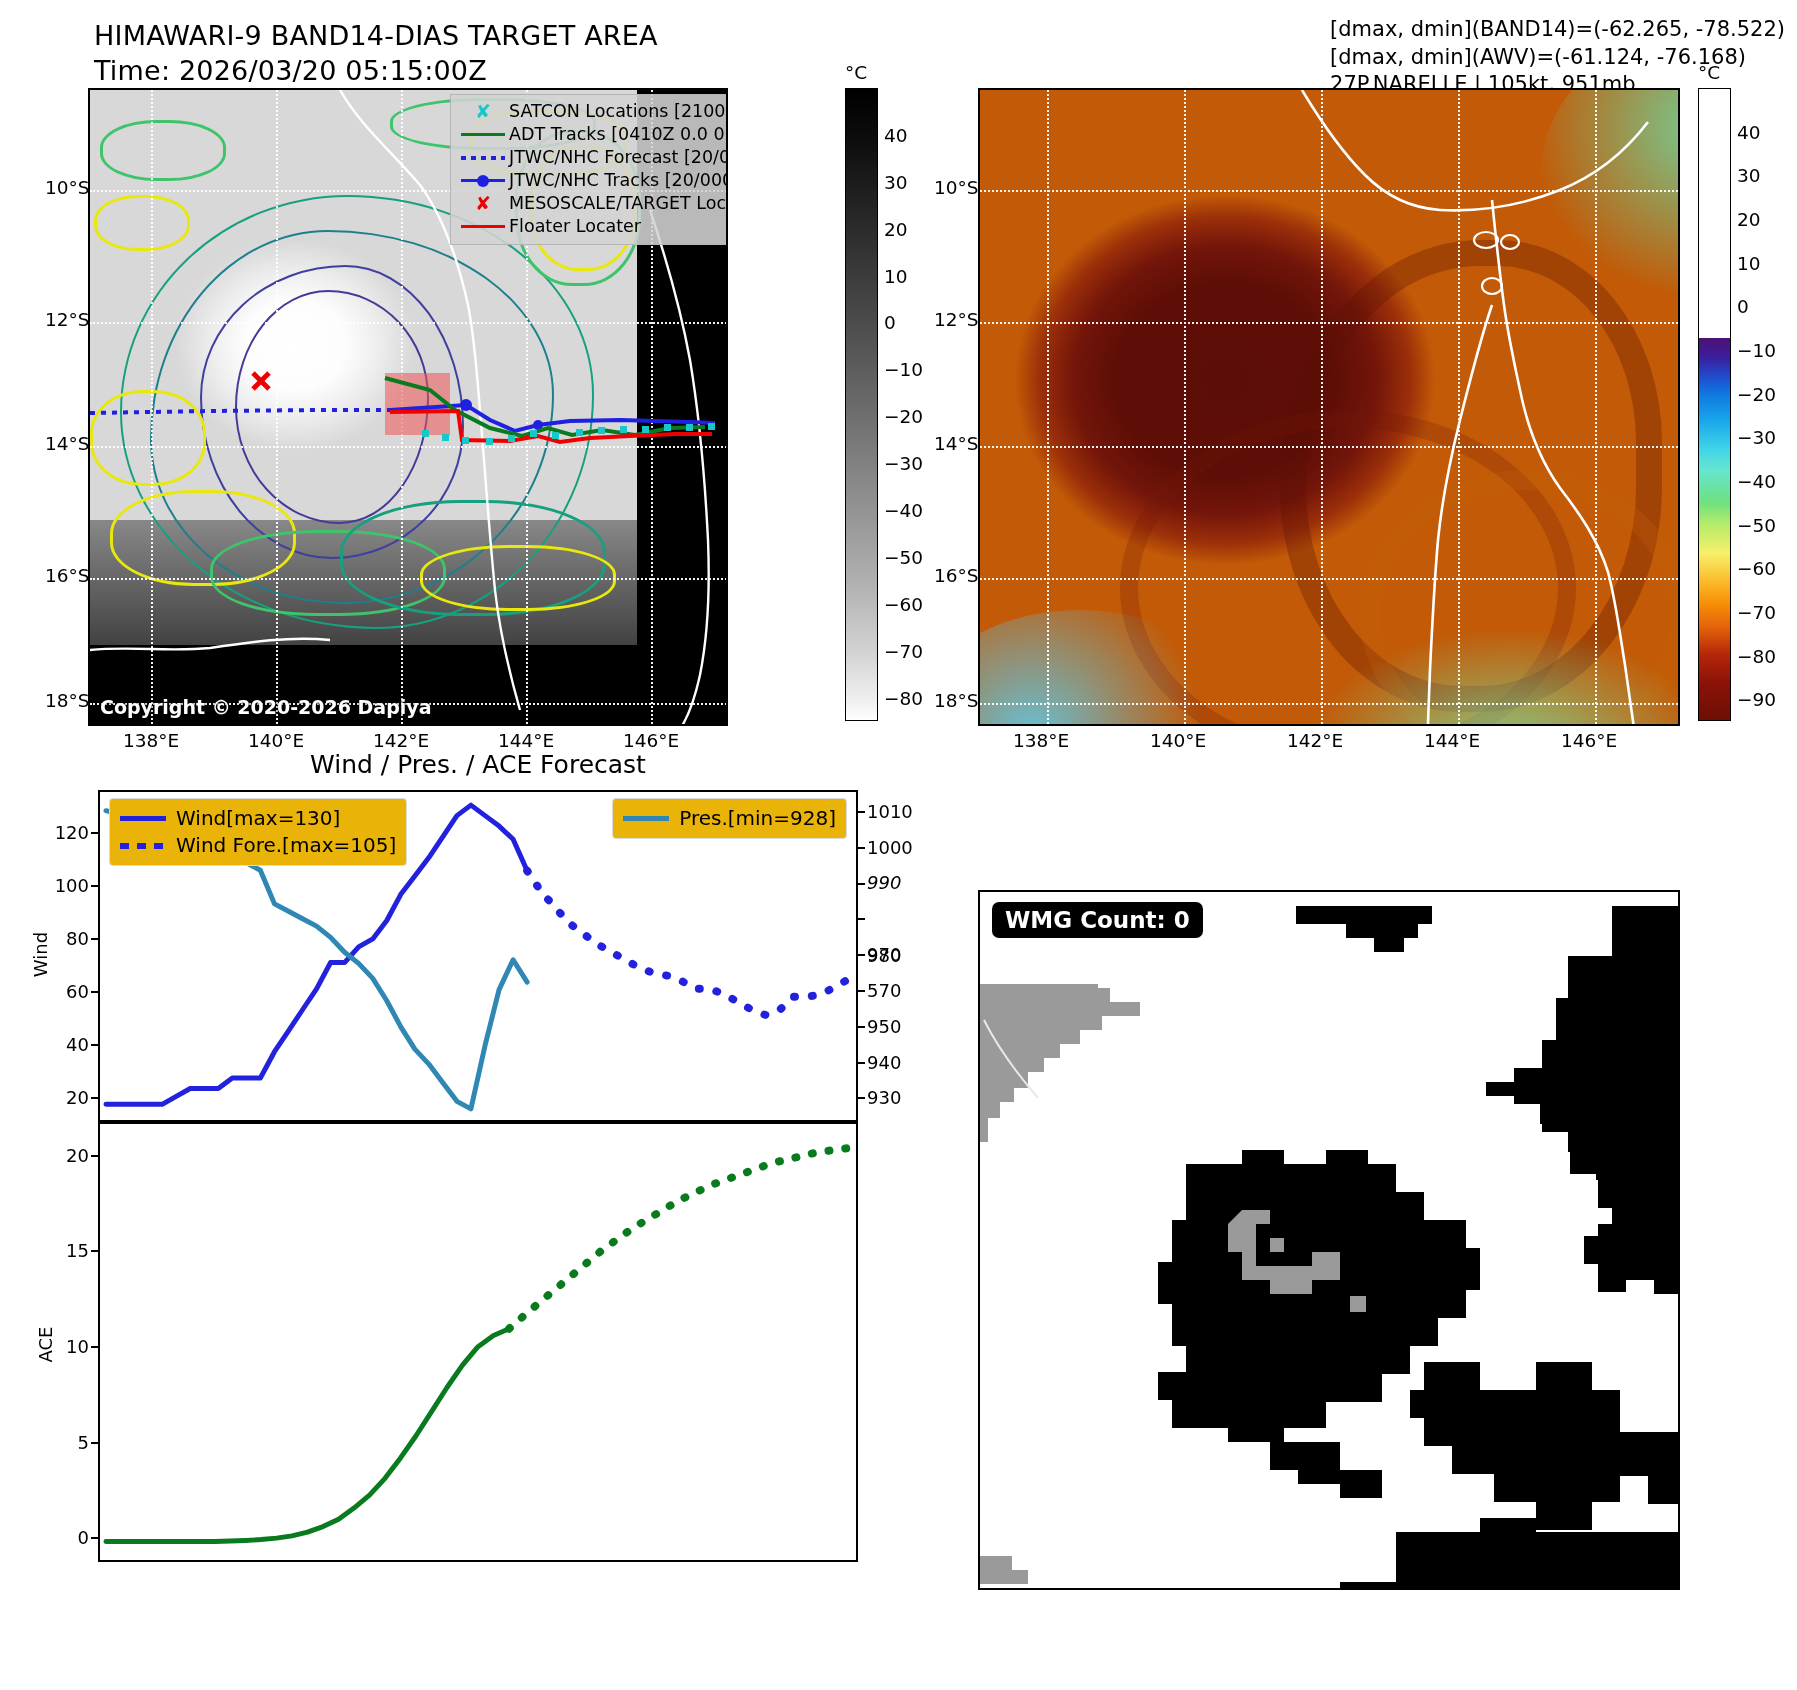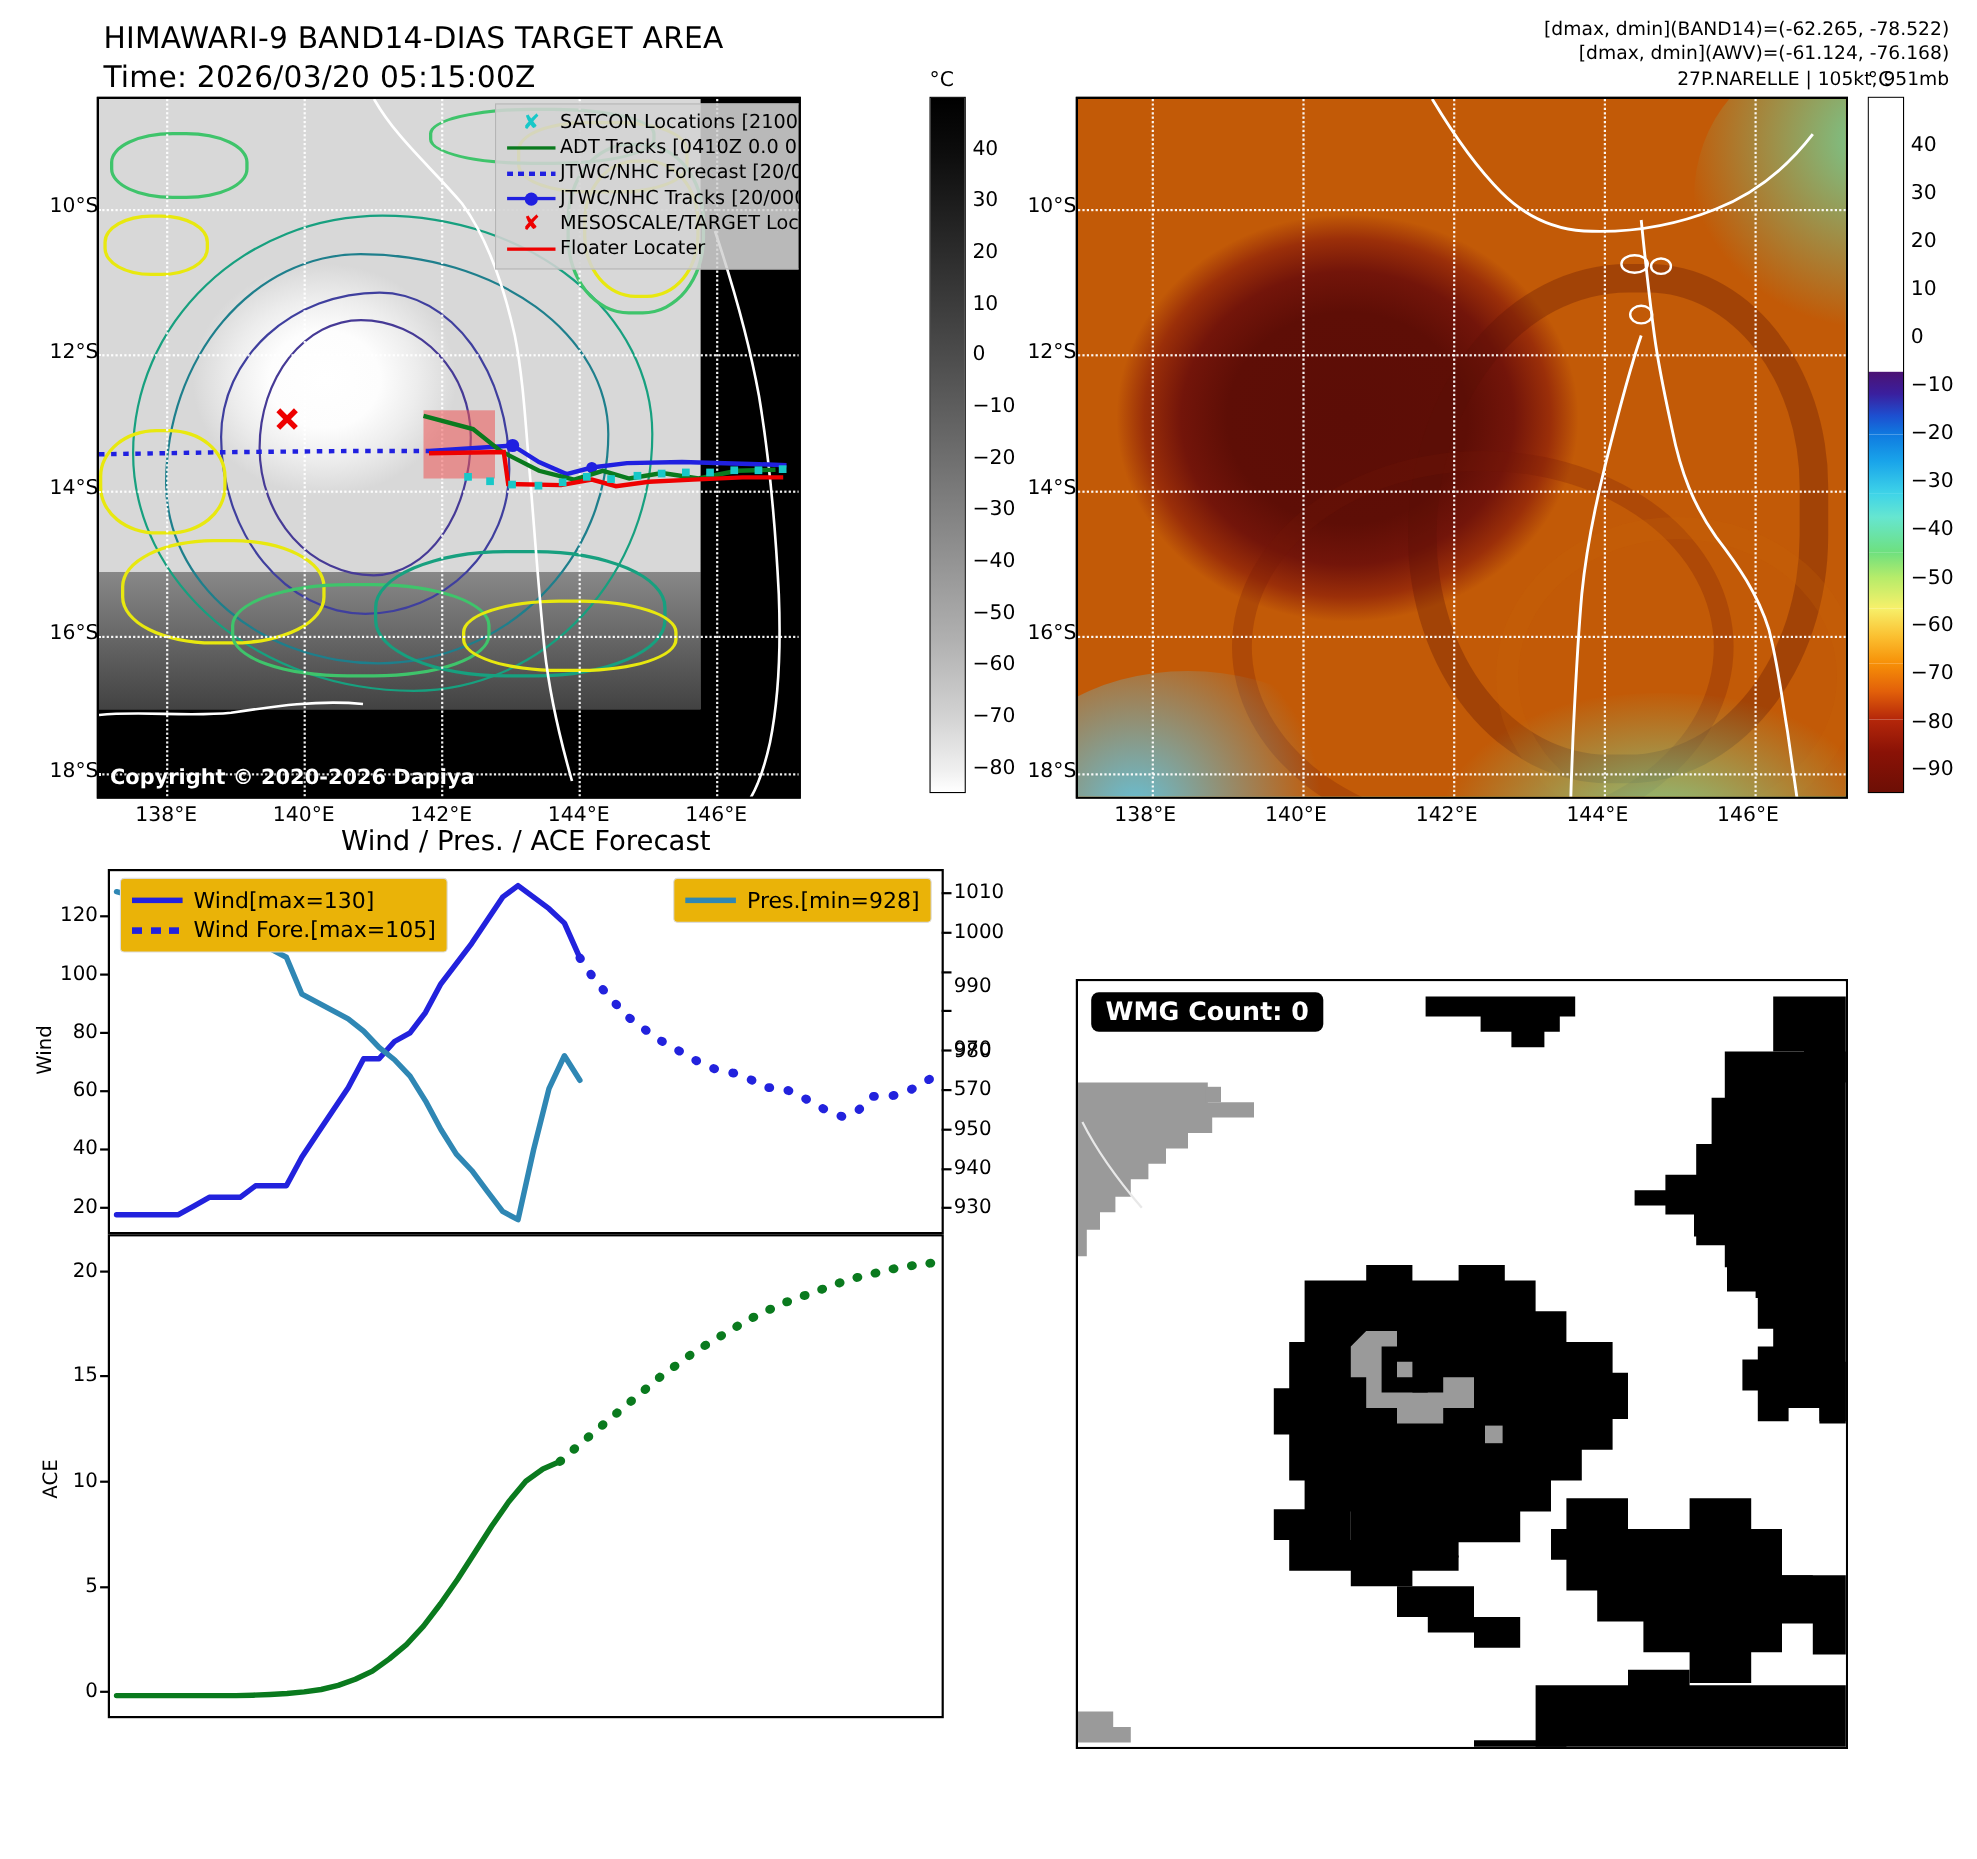--- a/index.html
+++ b/index.html
@@ -3,21 +3,21 @@
 <meta charset="utf-8">
 <style>
   html,body{margin:0;padding:0;background:#fff;}
   body{width:1797px;height:1690px;position:relative;
        font-family:"DejaVu Sans","Liberation Sans",sans-serif;color:#000;}
 
   .abs{position:absolute;}
 
   
   #title-block{left:94px;top:18px;font-size:27px;line-height:1.30;letter-spacing:.2px;}
-  #header-right{right:25px;top:16px;text-align:right;font-size:17px;line-height:1.32;}
+  #header-right{right:12px;top:16px;text-align:left;font-size:21px;line-height:1.32;}
 
   
   .panel-frame{border:2px solid #000;box-sizing:border-box;background:#fff;}
 
   
   #tl-panel{left:88px;top:88px;width:640px;height:638px;overflow:hidden;background:#000;}
   #tl-img{position:absolute;left:0;top:0;width:640px;height:638px;}
   .ir-grey{position:absolute;left:0;top:0;width:547px;height:555px;
       background:
         radial-gradient(ellipse 120px 105px at 205px 255px, #ffffff 0%, #fdfdfd 42%, #ededed 70%, #d8d8d8 100%),
@@ -381,21 +381,21 @@
     <div class="ytick" style="top:305.0px;">20</div>
   </div>
   <div class="ylabel" style="left:-82px;top:152px;transform:rotate(-90deg);">Wind</div>
 
   <div>
     <div class="tickmark-r" style="top:18.9px;"></div>
     <div class="ytick-r" style="top:18.9px;">1010</div>
     <div class="tickmark-r" style="top:54.7px;"></div>
     <div class="ytick-r" style="top:54.7px;">1000</div>
     <div class="tickmark-r" style="top:90.5px;"></div>
-    <div class="ytick-r" style="top:104px;">990</div>
+    <div class="ytick-r" style="top:90px;font-style:italic;">990</div>
     <div class="tickmark-r" style="top:126.3px;"></div>
     <div class="ytick-r" style="top:126.3px;margin-top:37px;">980</div>
     <div class="tickmark-r" style="top:162.1px;"></div>
     <div class="ytick-r" style="top:162.1px;">970</div>
     <div class="tickmark-r" style="top:197.9px;"></div>
     <div class="ytick-r" style="top:197.9px;">570</div>
     <div class="tickmark-r" style="top:233.7px;"></div>
     <div class="ytick-r" style="top:233.7px;">950</div>
     <div class="tickmark-r" style="top:269.5px;"></div>
     <div class="ytick-r" style="top:269.5px;">940</div>

